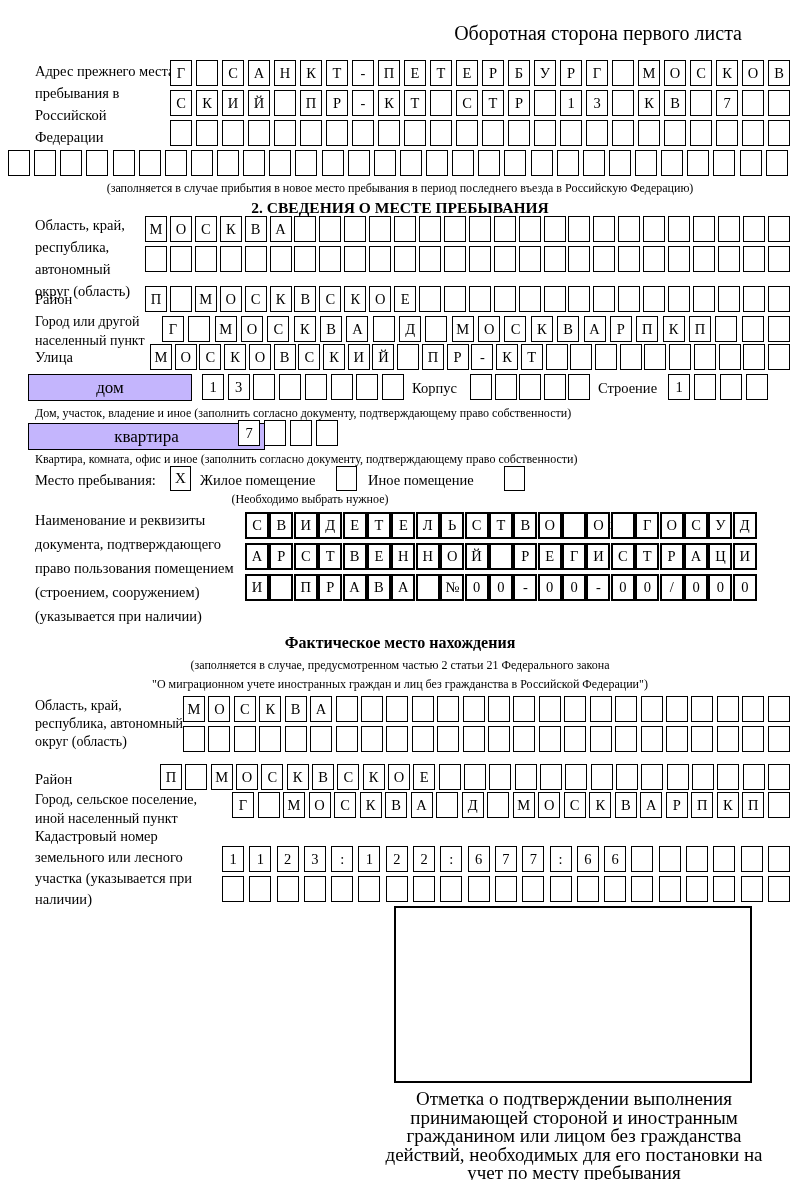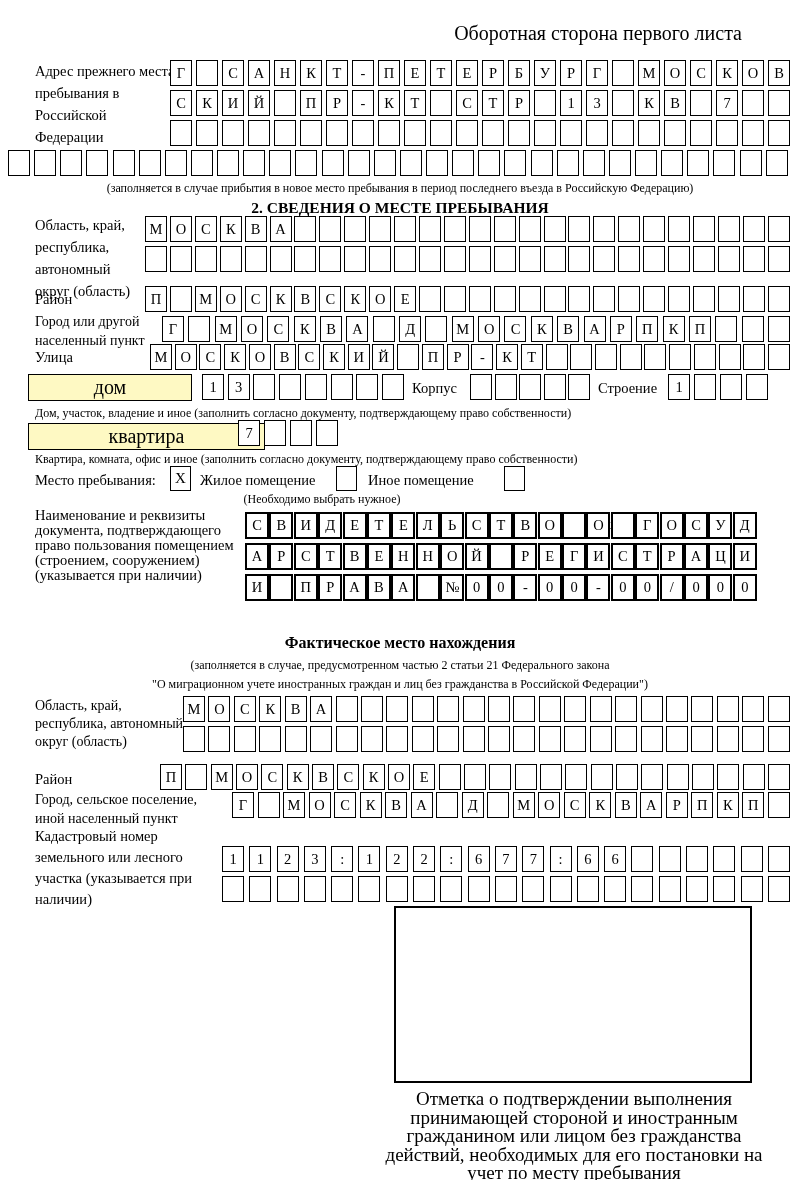--- a/index.html
+++ b/index.html
@@ -17,21 +17,21 @@
   .cells { position:absolute; display:flex; justify-content:space-between; }
   .cell {
     flex:none; box-sizing:border-box; width:22px; height:26px;
     border:1.6px solid #000; background:#fff;
     display:flex; align-items:center; justify-content:center;
     font-size:14.5px; font-family:"Liberation Serif", serif;
   }
   .cells.big .cell { width:24px; height:27px; border-width:2.2px; }
   .labelbox {
     position:absolute; box-sizing:border-box; border:1.6px solid #000; height:27px;
-    display:flex; align-items:center; justify-content:center; font-size:20px; background:#fef9c3;
+    display:flex; align-items:center; justify-content:center; font-size:17px; background:#c4b5fd;
   }
   .checkbox {
     position:absolute; box-sizing:border-box; width:21px; height:25px; border:1.6px solid #000;
     display:flex; align-items:center; justify-content:center; font-size:15px; background:#fff;
   }
   .stampbox { position:absolute; box-sizing:border-box; border:2px solid #000; background:#fff; }
   .center-line { left:0; width:800px; text-align:center; }
 </style>
 </head>
 <body>
@@ -338,23 +338,23 @@
     </div>
   <div class="abs note" style="left:35px; top:452px; text-align:left;">Квартира, комната, офис и иное (заполнить согласно документу, подтверждающему право собственности)</div>
 
   <div class="abs lbl" style="left:35px; top:469px;">Место пребывания:</div>
   <div class="checkbox" style="left:170px; top:466px;">X</div>
   <div class="abs lbl" style="left:200px; top:469px;">Жилое помещение</div>
   <div class="checkbox" style="left:336px; top:466px;"></div>
   <div class="abs lbl" style="left:368px; top:469px;">Иное помещение</div>
   <div class="checkbox" style="left:504px; top:466px;"></div>
   <div class="abs lbl" style="left:548px; top:469px;margin-top:44px;">Организация</div>
-  <div class="abs note" style="left:182px; top:492px; width:280px;">(Необходимо выбрать нужное)</div>
-
-  <div class="abs lbl" style="left:35px; top:508px; width:205px; line-height:15px;">Наименование и реквизиты документа, подтверждающего право пользования помещением (строением, сооружением) (указывается при наличии)</div>
+  <div class="abs note" style="left:170px; top:492px; width:280px;">(Необходимо выбрать нужное)</div>
+
+  <div class="abs lbl" style="left:35px; top:508px; width:205px; line-height:24px;">Наименование и реквизиты документа, подтверждающего право пользования помещением (строением, сооружением) (указывается при наличии)</div>
   <div class="cells big" style="left:245px; top:512px; width:512px;">
       <div class="cell">С</div>
       <div class="cell">В</div>
       <div class="cell">И</div>
       <div class="cell">Д</div>
       <div class="cell">Е</div>
       <div class="cell">Т</div>
       <div class="cell">Е</div>
       <div class="cell">Л</div>
       <div class="cell">Ь</div>

